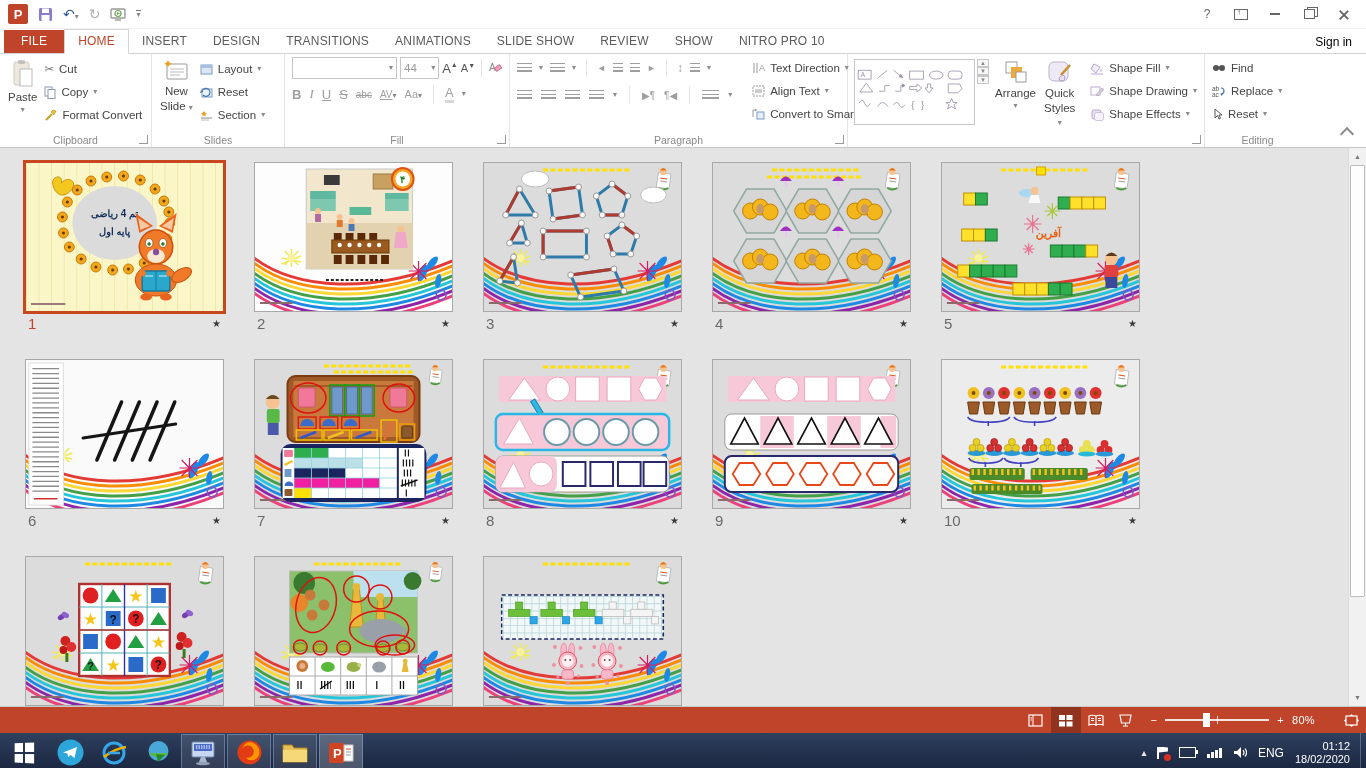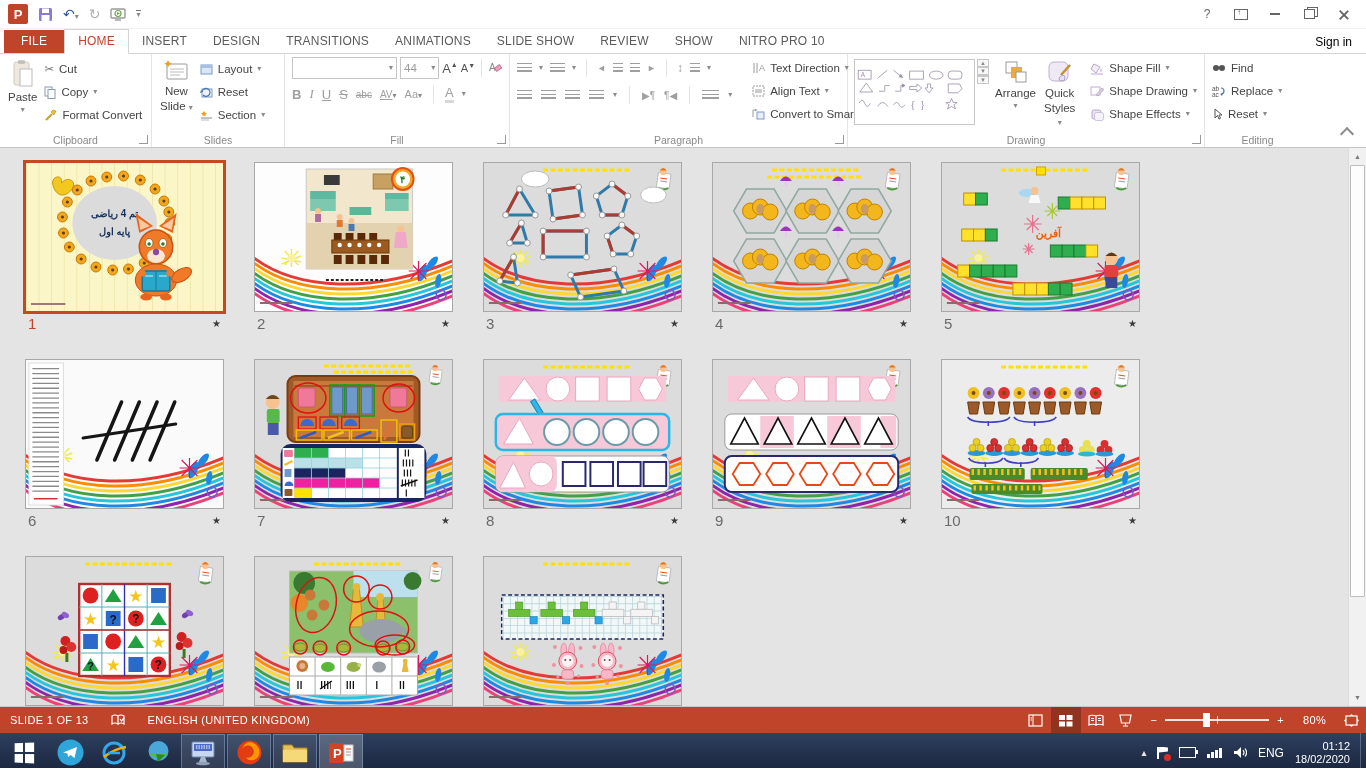--- a/index.html
+++ b/index.html
@@ -63,21 +63,21 @@
   
   .statusbar{height:26px;background:#C0442A;color:#fff;display:flex;align-items:center;font-size:11px;letter-spacing:.3px}
   .sb-left{display:flex;align-items:center;gap:22px;padding-left:10px}
   .sb-right{margin-left:auto;display:flex;align-items:center;height:100%}
   .viewbtn{width:30px;height:100%;display:flex;align-items:center;justify-content:center}
   .viewbtn.active{background:rgba(0,0,0,.25)}
   .zoomwrap{display:flex;align-items:center;gap:8px;padding:0 10px}
   .ztrack{width:104px;height:2px;background:rgba(255,255,255,.85);position:relative}
   .zthumb{position:absolute;left:38px;top:-6px;width:7px;height:14px;background:#fff}
   .ztick{position:absolute;left:52px;top:-3px;width:1px;height:8px;background:rgba(255,255,255,.8)}
-  .zpct{width:34px;text-align:right}
+  .zpct{width:34px;text-align:left}
   
   .taskbar{height:39px;background:linear-gradient(180deg,#2E4160 0%,#22304C 55%,#1B2740 100%);display:flex;align-items:center;position:relative}
   .startbtn{width:48px;height:100%;display:flex;align-items:center;justify-content:center}
   .winlogo{display:grid;grid-template-columns:9px 9px;grid-template-rows:9px 9px;gap:1.5px;transform:perspective(60px) rotateY(-14deg)}
   .winlogo span{background:#fff}
   .tbicon{width:44px;height:100%;display:flex;align-items:center;justify-content:center}
   .tbicon.boxed{border:1px solid rgba(150,180,220,.45);background:rgba(255,255,255,.10);box-sizing:border-box;height:37px;margin:1px 1px}
   .tbicon.activeapp{background:rgba(255,255,255,.22)}
   .tray{margin-left:auto;display:flex;align-items:center;gap:11px;padding-right:16px;color:#fff}
   .tray .sm{font-size:10px;color:#e8e8e8}
@@ -441,21 +441,20 @@
       <div class="srow dim">
         <svg width="14" height="13" viewBox="0 0 14 13">
             <rect x="2" y="2" width="9" height="9" rx="2" fill="#E8E4F0" stroke="#B8A8C8"></rect>
             <rect x="4.5" y="4.5" width="9" height="8" rx="2" fill="#F6F2FA" stroke="#CCC0DC"></rect>
           </svg>
         <span>Shape Effects</span>
           <span class="caret">▾</span>
       </div>
     </div>
     <span class="dlg"></span>
-    <div class="glabel">Drawing</div>
   </div>
 
   <div class="group" style="width:105px;border-right:none">
     <div class="col">
       <div class="srow">
         <svg width="14" height="11" viewBox="0 0 14 11">
             <circle cx="4" cy="5" r="3" fill="#555"></circle>
             <circle cx="10" cy="5" r="3" fill="#555"></circle>
             <rect x="5.5" y="3.5" width="3" height="2" fill="#555"></rect>
           </svg>
@@ -1381,28 +1380,20 @@
 
 </div>
 <div class="vscroll">
   <span class="varrow">▲</span>
   <span class="vthumb"></span>
   <span class="varrow" style="margin-top:auto">▼</span>
 </div>
 </div>
 
 <div class="statusbar">
-  <div class="sb-left">
-    <span>SLIDE 1 OF 13</span>
-    <svg width="15" height="14" viewBox="0 0 15 14">
-        <path d="M1 3 Q4 1 7 3 L7 11 Q4 9 1 11 Z M7 3 Q10 1 13 3 L13 11 Q10 9 7 11 Z" fill="none" stroke="#fff" stroke-width="1.2"></path>
-        <path d="M9 6l1.5 2 2.5-3" stroke="#fff" fill="none" stroke-width="1.2"></path>
-      </svg>
-    <span>ENGLISH (UNITED KINGDOM)</span>
-  </div>
   <div class="sb-right">
     <span class="viewbtn">
       <svg width="15" height="13" viewBox="0 0 15 13">
           <rect x="1" y="1" width="13" height="11" fill="none" stroke="#fff" stroke-width="1.2"></rect>
           <line x1="5" y1="1" x2="5" y2="12" stroke="#fff"></line>
           <line x1="2.5" y1="4" x2="4" y2="4" stroke="#fff"></line>
           <line x1="2.5" y1="6" x2="4" y2="6" stroke="#fff"></line>
         </svg>
     </span>
     <span class="viewbtn active">

